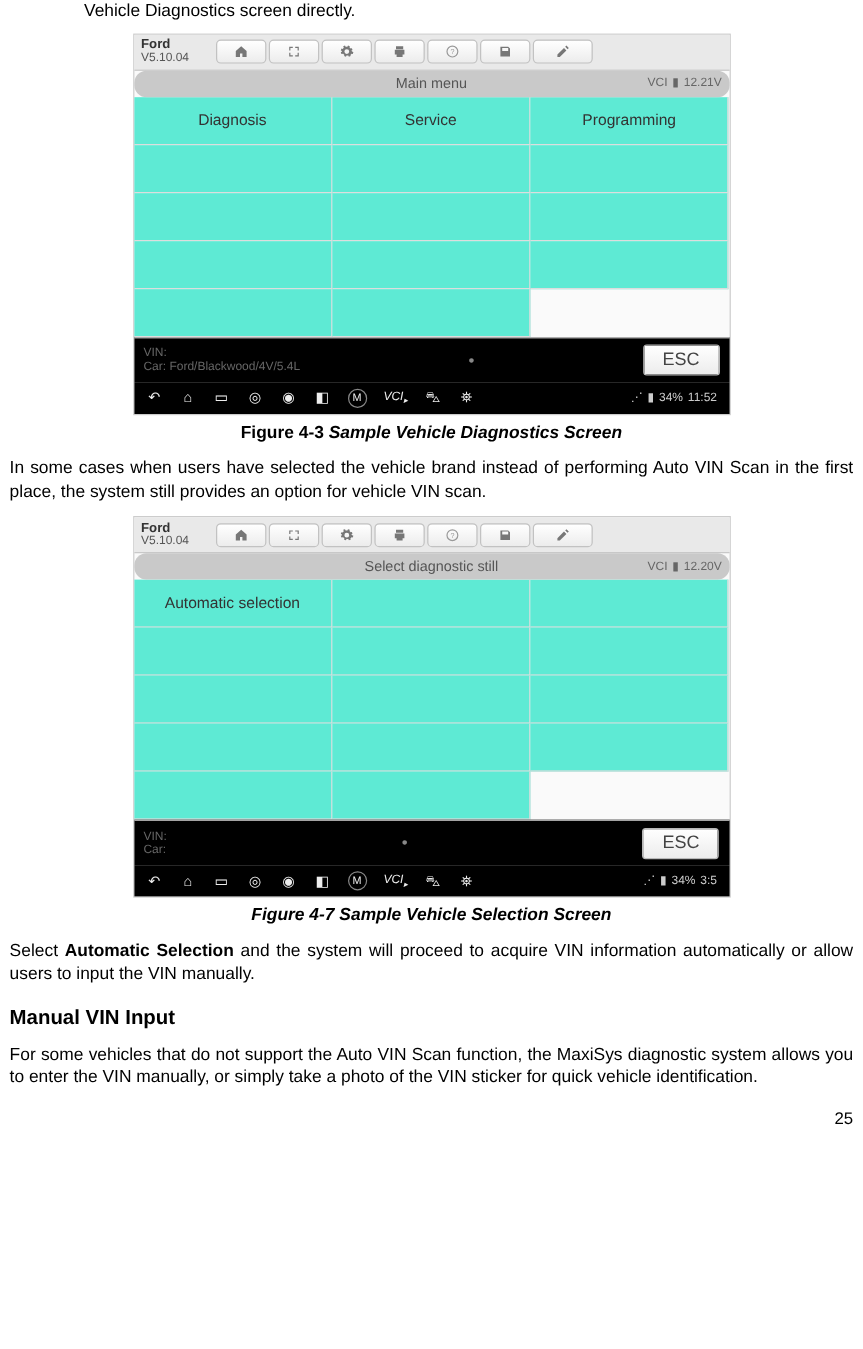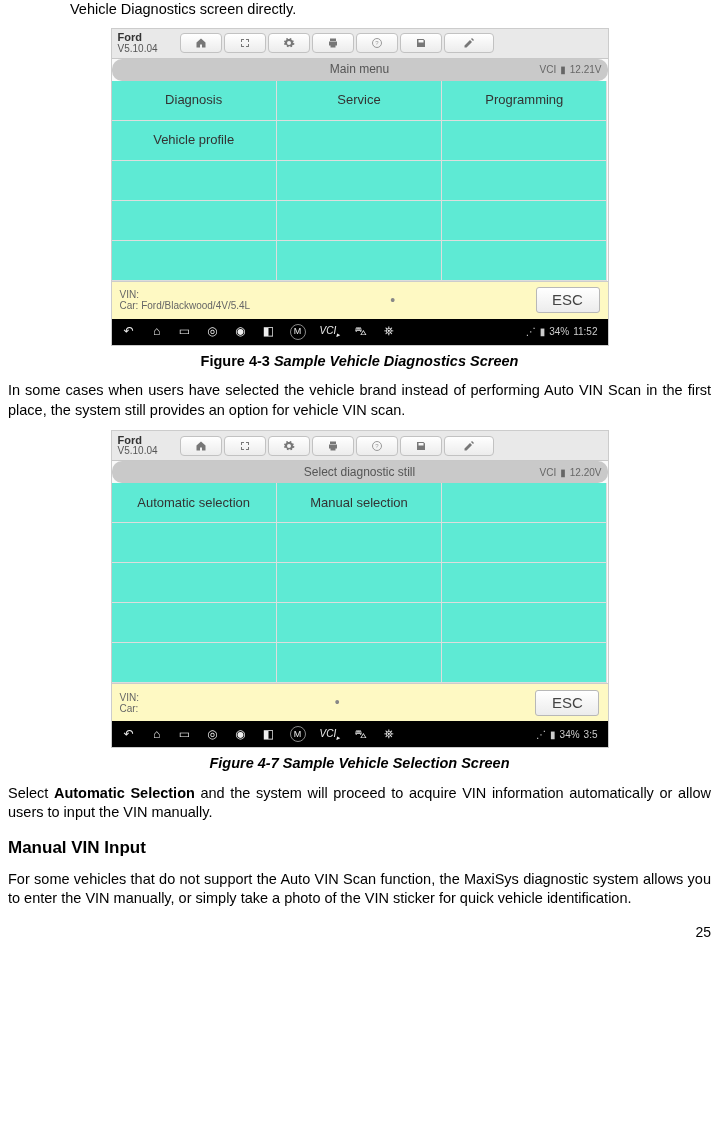--- a/index.html
+++ b/index.html
@@ -19,21 +19,21 @@
   .brand .b1 { font-weight:bold; font-size:11px; color:#333; }
   .tb-pill { display:flex; align-items:center; justify-content:center; width:42px; height:20px; border:1px solid #c2c2c2; border-radius:4px; background:linear-gradient(#fff,#ececec); color:#666; font-size:11px; }
   .tb-pill.wide { width:50px; }
   .shot-title { display:flex; align-items:center; justify-content:center; position:relative; height:22px; background:#c9c9c9; color:#555; font-size:12px;border-radius:10px; }
   .shot-title .title-text { }
   .shot-title .vci { position:absolute; right:6px; font-size:10px; color:#666; display:flex; gap:4px; align-items:center; }
   .cell-grid { display:grid; grid-template-columns: repeat(3,1fr); grid-auto-rows: 40px; flex:1; }
   .cell { border-right:1px solid #ddd; border-bottom:1px solid #ddd; display:flex; align-items:center; justify-content:center; font-size:13px; color:#333; background:#5eead4; }
   .cell.empty { color:transparent; }
   .cell.btn { cursor:pointer; }
-  .shot-footer { display:flex; align-items:center; justify-content:space-between; background:#fef9c3; border-top:1px solid #ccc; height:38px; padding:0 8px; font-size:10px; color:#666; }
+  .shot-footer { display:flex; align-items:center; justify-content:space-between; background:#000000; border-top:1px solid #ccc; height:38px; padding:0 8px; font-size:10px; color:#666; }
   .foot-left { display:flex; flex-direction:column; line-height:1.1; }
   .esc { width:64px; height:26px; border:1px solid #b8b8b8; border-radius:3px; background:linear-gradient(#fff,#ececec); display:flex; align-items:center; justify-content:center; font-size:15px; color:#444; }
   .nav-strip { height:26px; background:#000; display:flex; align-items:center; gap:14px; padding:0 10px; color:#eee; font-size:12px; }
   .nav-strip .ri { margin-left:auto; font-size:10px; color:#ccc; display:flex; gap:4px; align-items:center; }
   .ic { display:inline-flex; width:14px; height:14px; align-items:center; justify-content:center; }
 
   svg { display:block; }
 </style>
 </head>
 <body>
@@ -88,21 +88,20 @@
     <span class="vci">
       <span>VCI</span>
       <span>▮</span>
       <span>12.21V</span>
     </span>
   </div>
   <div class="cell-grid">
     <div class="cell btn">Diagnosis</div>
     <div class="cell btn">Service</div>
     <div class="cell btn">Programming</div>
-    <div class="cell btn">Vehicle profile</div>
     <div class="cell empty">.</div>
     <div class="cell empty">.</div>
     <div class="cell empty">.</div>
     <div class="cell empty">.</div>
     <div class="cell empty">.</div>
     <div class="cell empty">.</div>
     <div class="cell empty">.</div>
     <div class="cell empty">.</div>
     <div class="cell empty">.</div>
     <div class="cell empty">.</div>
@@ -188,21 +187,20 @@
   <div class="shot-title">
     <span class="title-text">Select diagnostic still</span>
     <span class="vci">
       <span>VCI</span>
       <span>▮</span>
       <span>12.20V</span>
     </span>
   </div>
   <div class="cell-grid">
     <div class="cell btn">Automatic selection</div>
-    <div class="cell btn">Manual selection</div>
     <div class="cell empty">.</div>
     <div class="cell empty">.</div>
     <div class="cell empty">.</div>
     <div class="cell empty">.</div>
     <div class="cell empty">.</div>
     <div class="cell empty">.</div>
     <div class="cell empty">.</div>
     <div class="cell empty">.</div>
     <div class="cell empty">.</div>
     <div class="cell empty">.</div>

